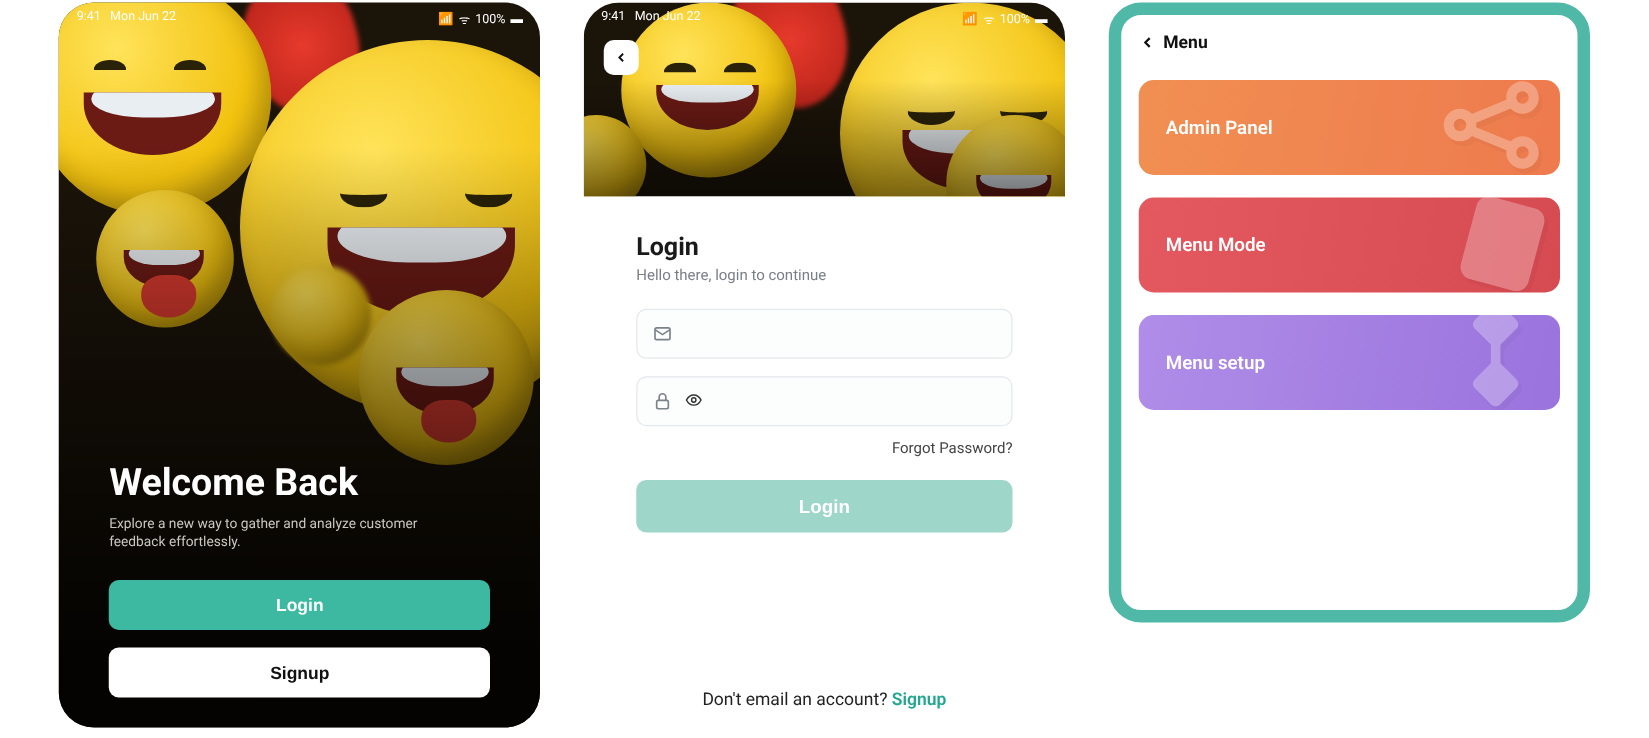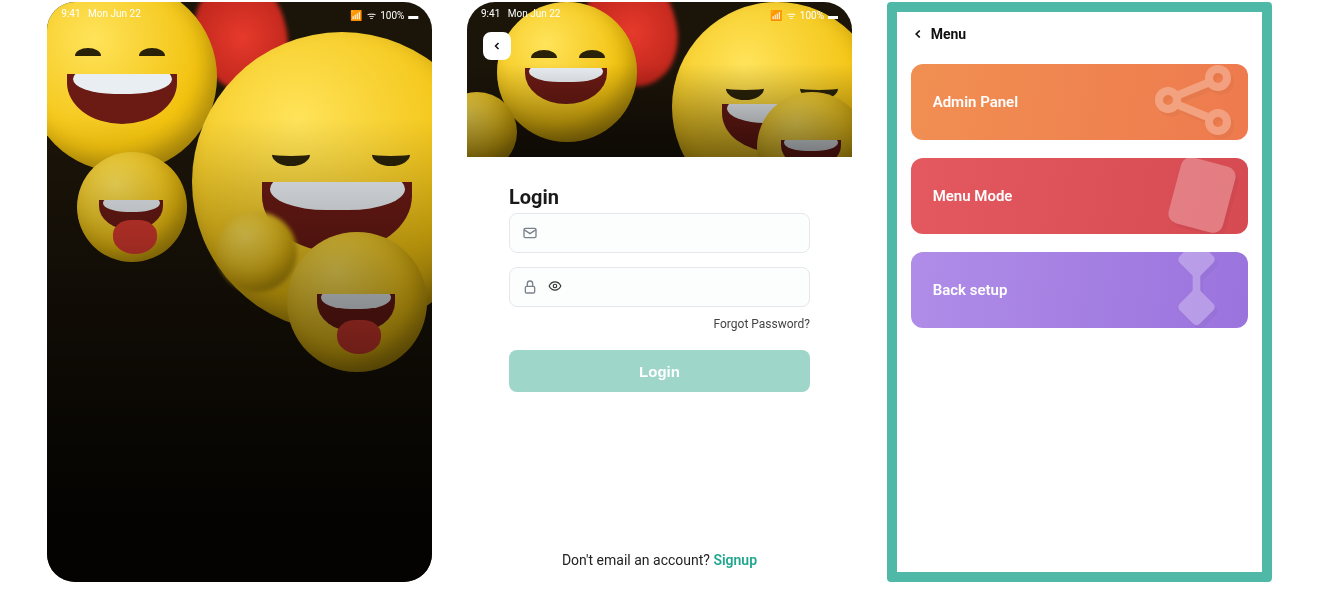--- a/index.html
+++ b/index.html
@@ -184,22 +184,22 @@
   .screen2 .e2 .eye{top:48px;}
   .screen2 .e2 .eye.l{left:34px;} .screen2 .e2 .eye.r{left:82px;}
   .screen2 .e2 .mouth{left:28px;top:66px;width:82px;height:36px;}
   .screen2 .heart{left:120px;top:-25px;}
   .screen2 .e4{left:290px;top:90px;width:110px;height:110px;}
   .screen2 .e4 .mouth{left:24px;top:48px;width:60px;height:28px;}
   .screen2 .e3{left:-30px;width:80px;height:80px;top:90px;}
 
   
   .phone3 {
-    width:385px;height:580px;
-    border-radius:4px;
+    width:385px;height:496px;
+    border-radius:26px;
     border:10px solid #4fb8a6;
     background:#fff;
     padding:14px 14px;
     position:relative;
   }
   .menu-header{
     display:flex;align-items:center;gap:6px;
     font-weight:700;font-size:14px;color:#111;
     margin-bottom:22px;cursor:pointer;
   }
@@ -250,20 +250,26 @@
     <div>
       <span>9:41</span>&nbsp;&nbsp;
       <span>Mon Jun 22</span>
     </div>
     <div class="status-right">
       <span>📶</span>
       <span>ᯤ</span>
       <span>100%</span>
       <span>▬</span>
     </div>
+  </div>
+  <div class="welcome-content">
+    <div class="welcome-title">Welcome Back</div>
+    <div class="welcome-sub">Explore a new way to gather and analyze customer feedback effortlessly.</div>
+    <button class="btn btn-primary">Login</button>
+    <button class="btn btn-secondary">Signup</button>
   </div>
 </div>
 
 <div class="phone screen2">
   <div class="hero">
     <div class="emoji-bg">
       <div class="heart"></div>
       <div class="emoji e2">
           <div class="eye l"></div>
           <div class="eye r"></div>
@@ -293,20 +299,21 @@
     </div>
     <div class="back-btn">
       <svg width="12" height="12" viewBox="0 0 24 24" fill="none" stroke="#111" stroke-width="3">
           <polyline points="15 18 9 12 15 6"></polyline>
         </svg>
     </div>
   </div>
 
   <div class="login-body">
     <div class="login-h">Login</div>
+    <div class="login-sub">Hello there, login to continue</div>
 
     <div class="field">
       <svg width="16" height="16" viewBox="0 0 24 24" fill="none" stroke="#7a828c" stroke-width="2">
           <rect x="3" y="5" width="18" height="14" rx="2"></rect>
           <polyline points="3 7 12 13 21 7"></polyline>
         </svg>
     </div>
 
     <div class="field">
       <svg width="16" height="16" viewBox="0 0 24 24" fill="none" stroke="#7a828c" stroke-width="2">
@@ -356,21 +363,21 @@
     <span>Menu Mode</span>
     <span class="bg-icon">
       <svg class="shadow" width="90" height="90" viewBox="0 0 90 90" fill="#fff">
         <rect x="20" y="12" width="56" height="68" rx="10" transform="rotate(15 48 46)"></rect>
       </svg>
     </span>
   </div>
 
 
   <div class="tile tile-purple">
-    <span>Back setup</span>
+    <span>Menu setup</span>
     <span class="bg-icon">
       <svg class="shadow" width="95" height="95" viewBox="0 0 100 100" fill="#fff">
         <rect x="35" y="5" width="30" height="30" rx="5" transform="rotate(45 50 20)"></rect>
         <rect x="35" y="55" width="30" height="30" rx="5" transform="rotate(45 50 70)"></rect>
         <rect x="46" y="30" width="8" height="30"></rect>
       </svg>
     </span>
   </div>
 </div>
 

